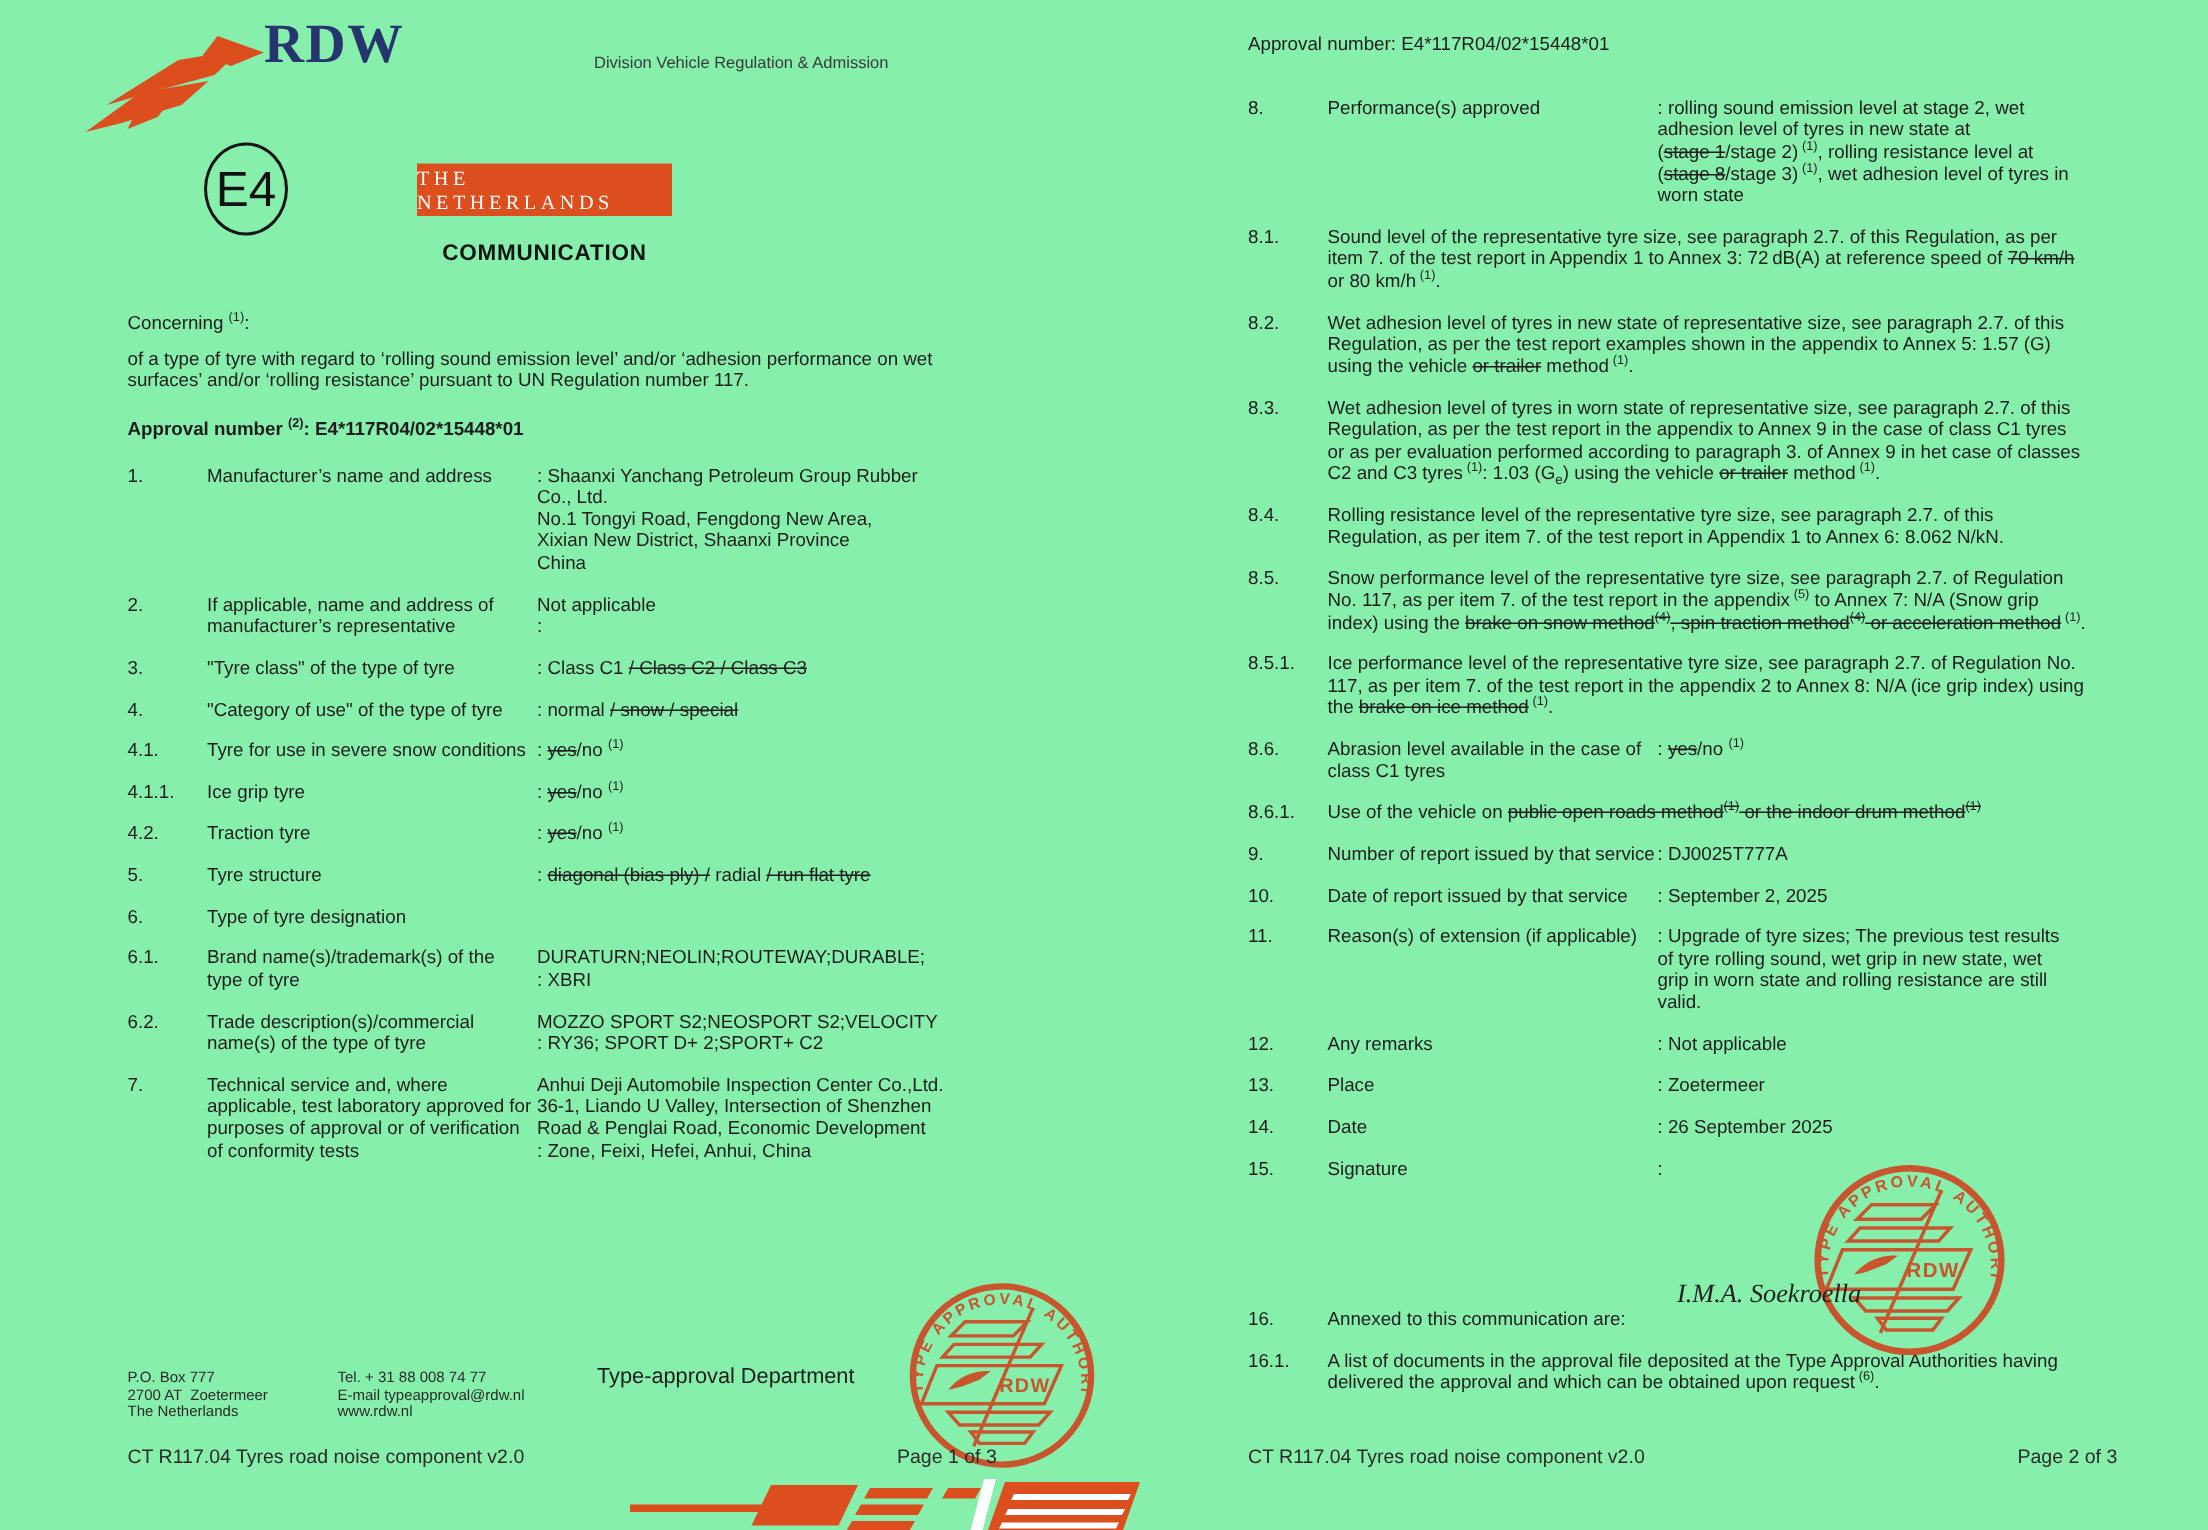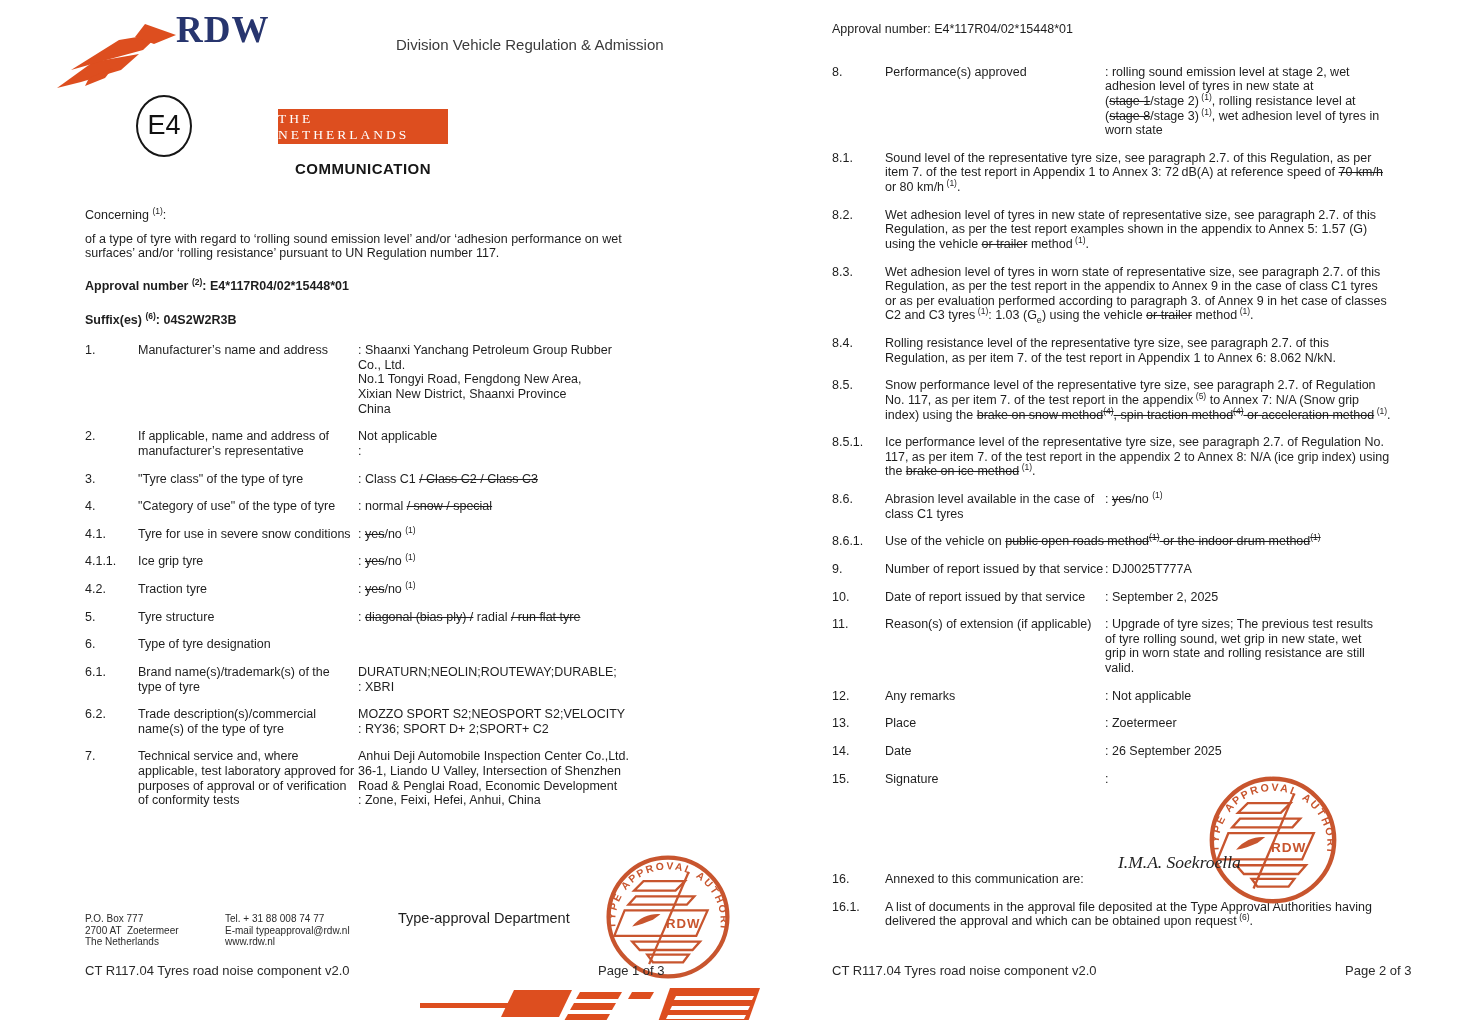--- a/index.html
+++ b/index.html
@@ -1,23 +1,23 @@
 <!DOCTYPE html>
 <html><head>
 <meta charset="utf-8">
 <style>
   html,body{margin:0;padding:0;background:#e8e8e8;}
-  .canvas{position:relative;width:1472px;height:1020px;background:#ffffff;overflow:hidden;
+  .canvas{position:relative;width:1472px;height:1020px;background:#86efac;overflow:hidden;
           font-family:"Liberation Sans",sans-serif;font-size:12.5px;line-height:1.17;color:#1e1e1e;}
   .abs{position:absolute;}
   
   .wordmark{font-family:"Liberation Serif",serif;font-weight:bold;font-size:37px;color:#27356E;letter-spacing:1px;}
-  .division{font-size:15px;color:#3a3a3a;}
+  .division{font-size:11px;color:#3a3a3a;}
   .emark{width:52px;height:58px;border:2.5px solid #161616;border-radius:50%;
-         display:flex;align-items:center;justify-content:center;font-size:27px;color:#111;}
+         display:flex;align-items:center;justify-content:center;font-size:33px;color:#111;}
   .banner{width:170px;height:35px;background:#DD4E1F;color:#fff;display:flex;align-items:center;justify-content:center;
           font-family:"Liberation Serif",serif;font-size:13.5px;letter-spacing:3px;}
   .doc-title{width:170px;text-align:center;font-weight:bold;font-size:15px;letter-spacing:.5px;color:#161616;}
   
   .flow{position:absolute;}
   .bold{font-weight:bold;}
   .ln{white-space:pre;}
   .intro{width:565px;margin-top:9px;}
   .cline{margin-bottom:0px;}
   sup{font-size:8.5px;vertical-align:super;line-height:0;}
@@ -67,21 +67,20 @@
       <div style="margin-bottom:6px">Concerning <sup>(1)</sup>:</div>
       <div>
           <div class="cline"></div>
           <div class="cline"></div>
           <div class="cline"></div>
           <div class="cline"></div>
           <div class="cline"></div>
         </div>
       <div class="intro">of a type of tyre with regard to ‘rolling sound emission level’ and/or ‘adhesion performance on wet surfaces’ and/or ‘rolling resistance’ pursuant to UN Regulation number 117.</div>
       <div class="bold" style="margin-top:18px">Approval number <sup>(2)</sup>: E4*117R04/02*15448*01</div>
-      <div class="bold" style="margin-top:19px">Suffix(es) <sup>(6)</sup>: 04S2W2R3B</div>
       <div class="rows p1-rows">
           <div class="row">
     <div class="num">1.</div>
     <div class="label">
               <div class="ln">Manufacturer’s name and address</div>
             </div>
     <div class="value">
               <div class="ln">: Shaanxi Yanchang Petroleum Group Rubber</div>
               <div class="ln">Co., Ltd.</div>
               <div class="ln">No.1 Tongyi Road, Fengdong New Area,</div>

